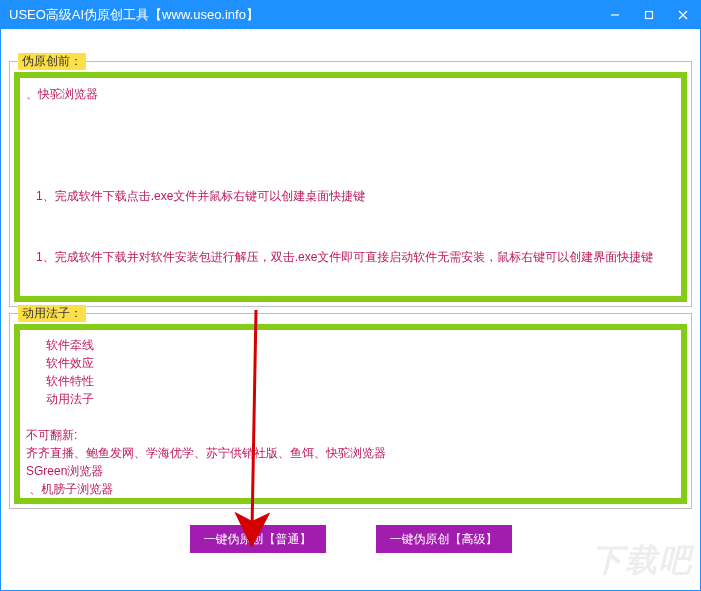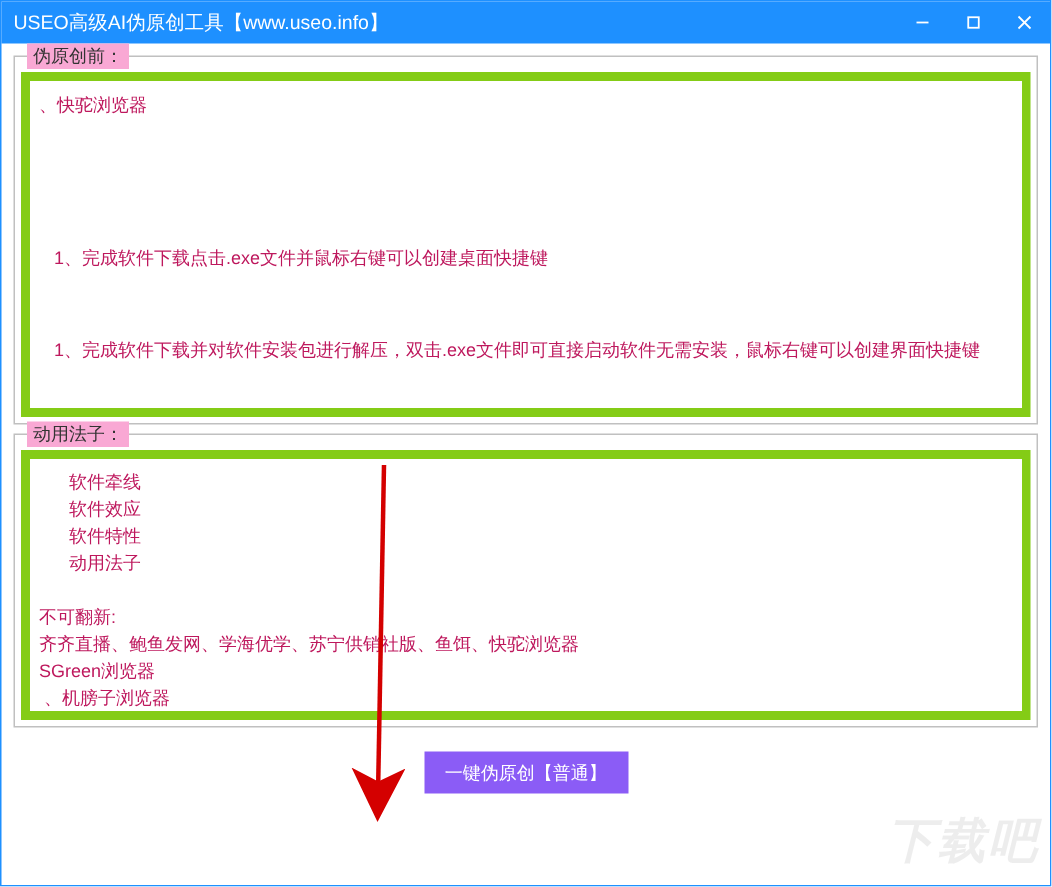--- a/index.html
+++ b/index.html
@@ -11,20 +11,21 @@
   overflow: hidden;
   position: relative;
 }
 .window {
   width: 701px;
   height: 591px;
   background: #ffffff;
   border: 1px solid #1e90ff;
   display: flex;
   flex-direction: column;
+  gap: 24px;
 }
 .titlebar {
   height: 28px;
   background: #1e90ff;
   color: #fff;
   display: flex;
   align-items: center;
   font-size: 13px;
   padding-left: 8px;
 }
@@ -51,21 +52,21 @@
 }
 .group {
   border: 1px solid #c0c0c0;
   position: relative;
   padding: 10px 4px 4px 4px;
 }
 .group-label {
   position: absolute;
   top: -9px;
   left: 8px;
-  background: #f9a8d4;
+  background: #fde047;
   padding: 0 4px;
   font-size: 12px;
   color: #333;
   text-align: right;
 }
 .textbox {
   width: 100%;
   border: 6px solid #84cc16;
   background: #fff;
   font-size: 12px;
@@ -78,21 +79,21 @@
 }
 .textbox.top { height: 230px; }
 .textbox.bottom { height: 180px; line-height: 1.5; }
 .button-row {
   display: flex;
   justify-content: center;
   gap: 50px;
   padding: 10px 0 12px 0;
 }
 .action-btn {
-  background: #8b5cf6;
+  background: #a21caf;
   color: #fff;
   border: none;
   height: 28px;
   padding: 0 14px;
   font-size: 12px;
   cursor: pointer;
   font-family: Liberation Sans, sans-serif;
 }
 .watermark {
   position: absolute;
@@ -170,20 +171,21 @@
 齐齐直播、鲍鱼发网、学海优学、苏宁供销社版、鱼饵、快驼浏览器
 SGreen浏览器
  、机膀子浏览器
  、Tenta浏览器、
 Mint浏览器
    目狐浏览器</div>
     </div>
 
     <div class="button-row">
       <button class="action-btn">一键伪原创【普通】</button>
+      <button class="action-btn">一键伪原创【高级】</button>
     </div>
   </div>
 </div>
 
 <svg class="arrow" width="701" height="591" style="left:0;top:0">
   <defs>
     <marker id="ah" markerWidth="12" markerHeight="12" refX="6" refY="6" orient="auto">
       <path d="M0,0 L12,6 L0,12 L3,6 Z" fill="#d40000"></path>
     </marker>
   </defs>

